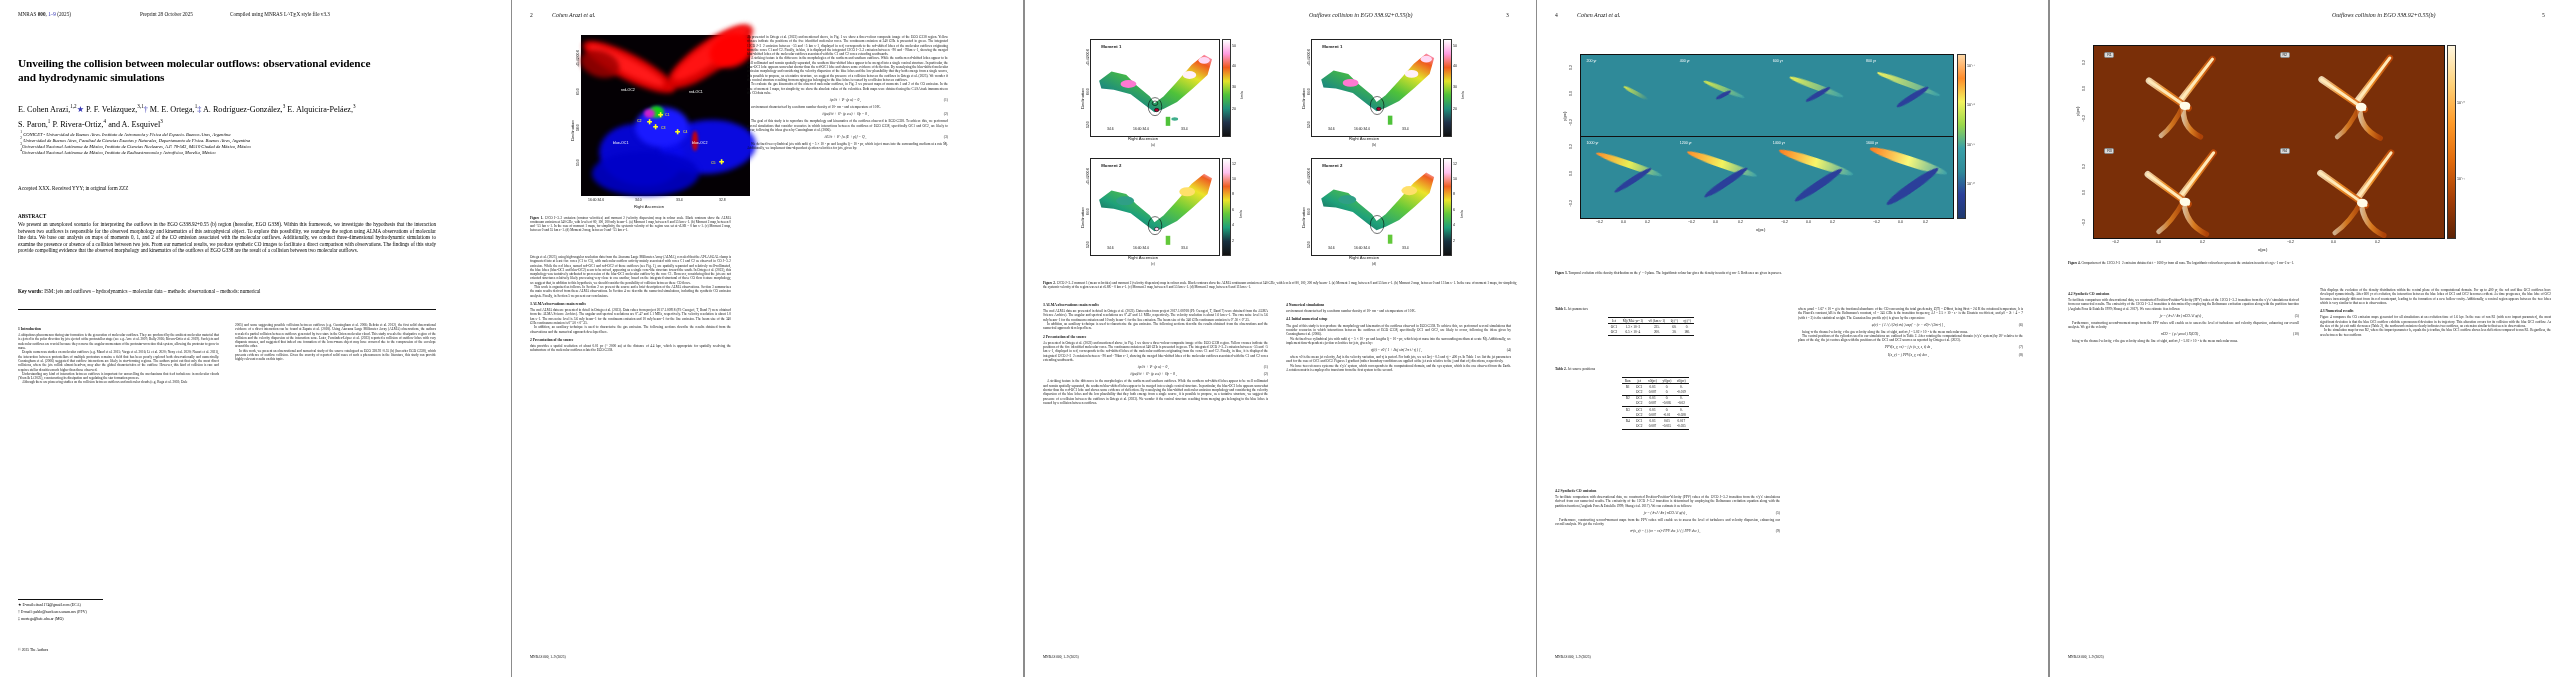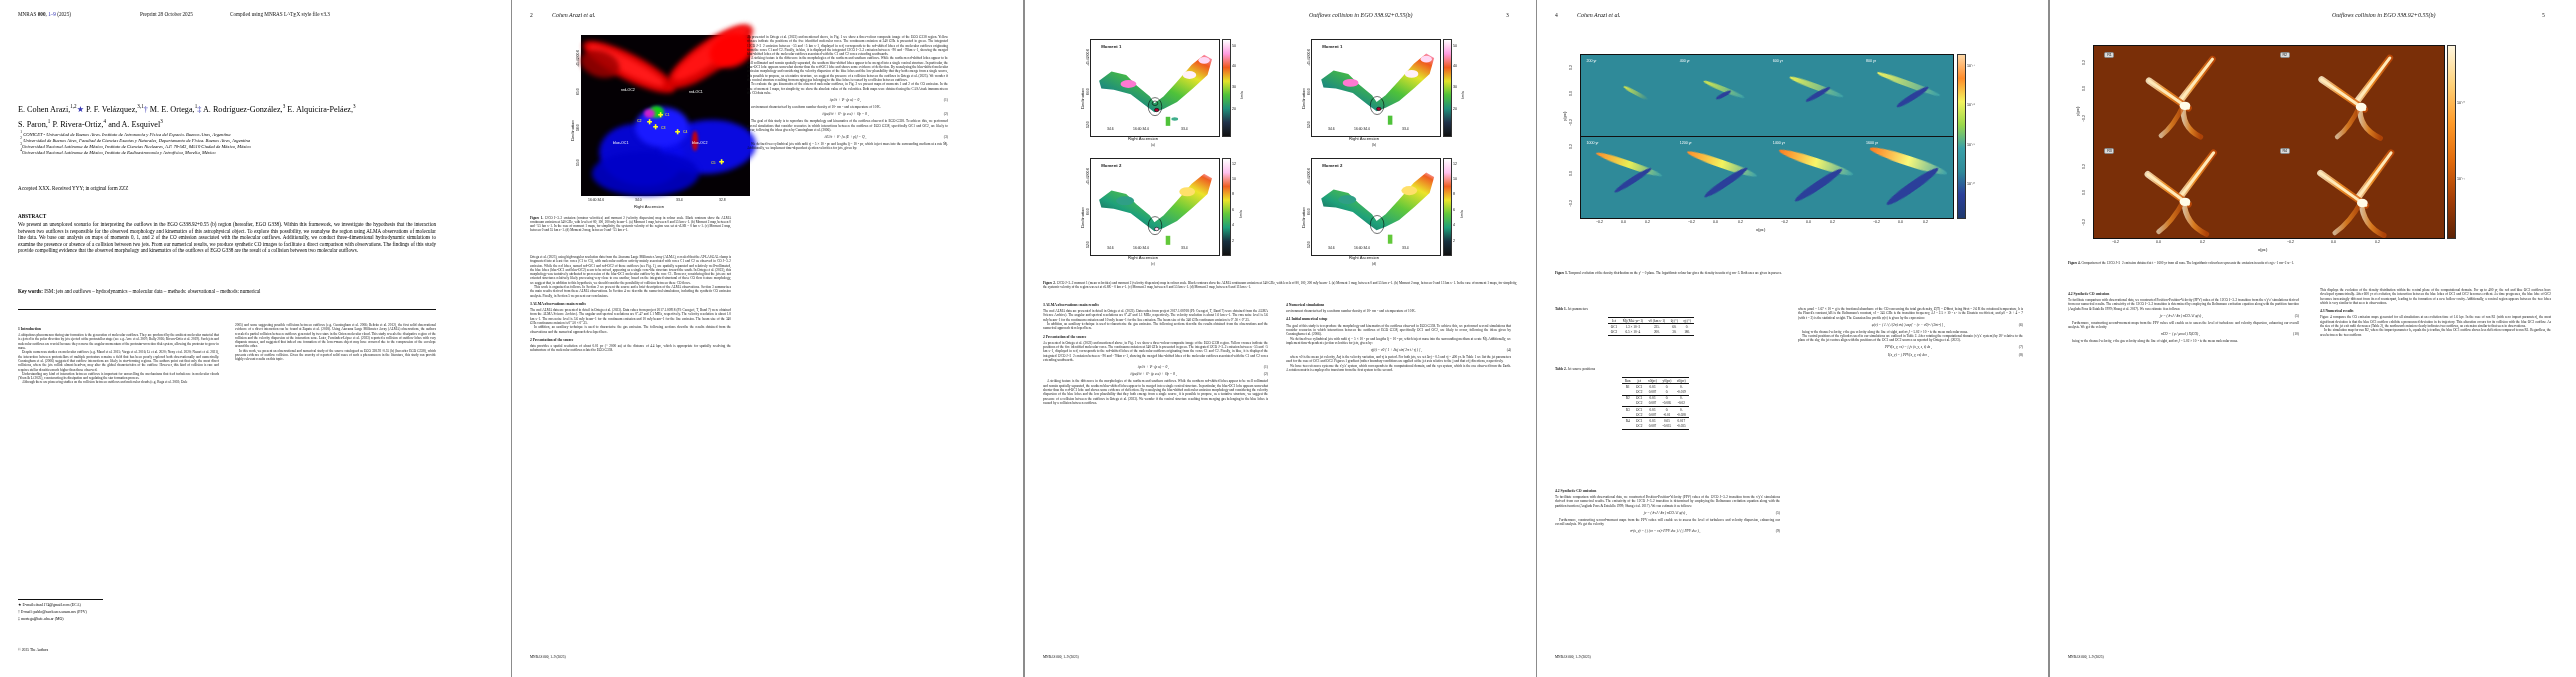--- a/index.html
+++ b/index.html
@@ -91,20 +91,21 @@
 <div id="sheet">
 
 <div class="page p1">
 
   <div class="hdr" style="left:18px;top:11.3px;">
     MNRAS <b>000</b>, <span class="lnk">1–9</span> (2025)
   </div>
   <div class="hdr" style="left:140px;top:11.3px;">Preprint 28 October 2025</div>
   <div class="hdr" style="left:230px;top:11.3px;">Compiled using MNRAS L<span style="font-size:4px;vertical-align:0.3em">A</span>T<span style="vertical-align:-0.18em">E</span>X style file v3.3</div>
 
+  <div class="title" style="left:18px;top:56px;width:361px;">Unveiling the collision between molecular outflows: observational evidence and hydrodynamic simulations</div>
 
   <div class="authors" style="left:18px;top:100px;width:412px;">
     E. Cohen Arazi,<sup>1,2</sup><span class="dag">★</span> P. F. Velázquez,<sup>3,1</sup><span class="dag">†</span> M. E. Ortega,<sup>1</sup><span class="dag">‡</span> A. Rodríguez-González,<sup>3</sup> E. Alquicira-Peláez,<sup>3</sup>
   </div>
   <div class="authors" style="left:18px;top:115px;width:412px;">
     S. Paron,<sup>1</sup> P. Rivera-Ortiz,<sup>4</sup> and A. Esquivel<sup>3</sup>
   </div>
 
   <div class="affil" style="left:20.3px;top:129px;width:395px;"><sup>1</sup> CONICET - Universidad de Buenos Aires. Instituto de Astronomía y Física del Espacio. Buenos Aires, Argentina</div>
   <div class="affil" style="left:20.3px;top:135px;width:395px;"><sup>2</sup> Universidad de Buenos Aires, Facultad de Ciencias Exactas y Naturales, Departamento de Física. Buenos Aires, Argentina</div>

